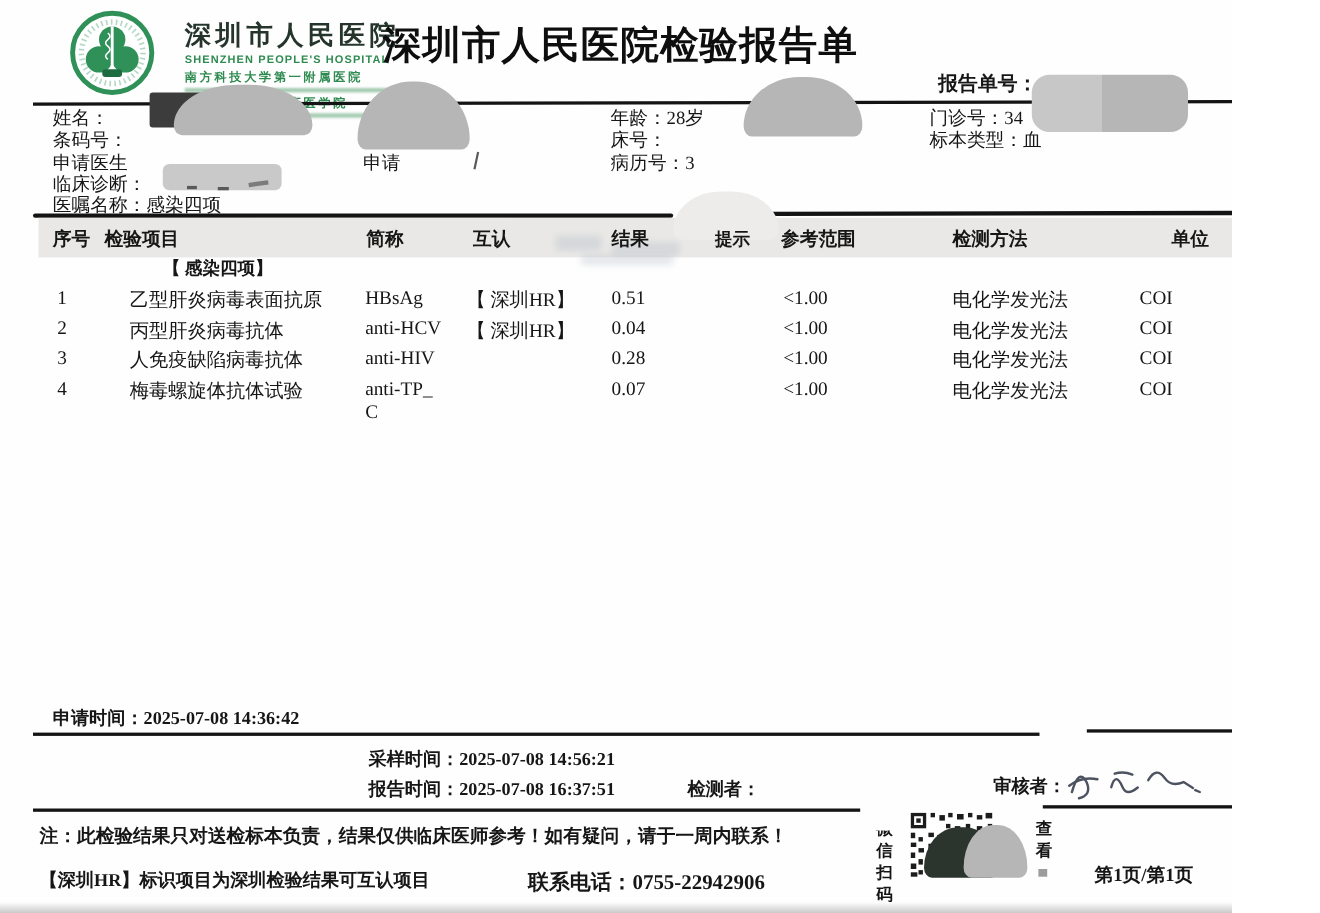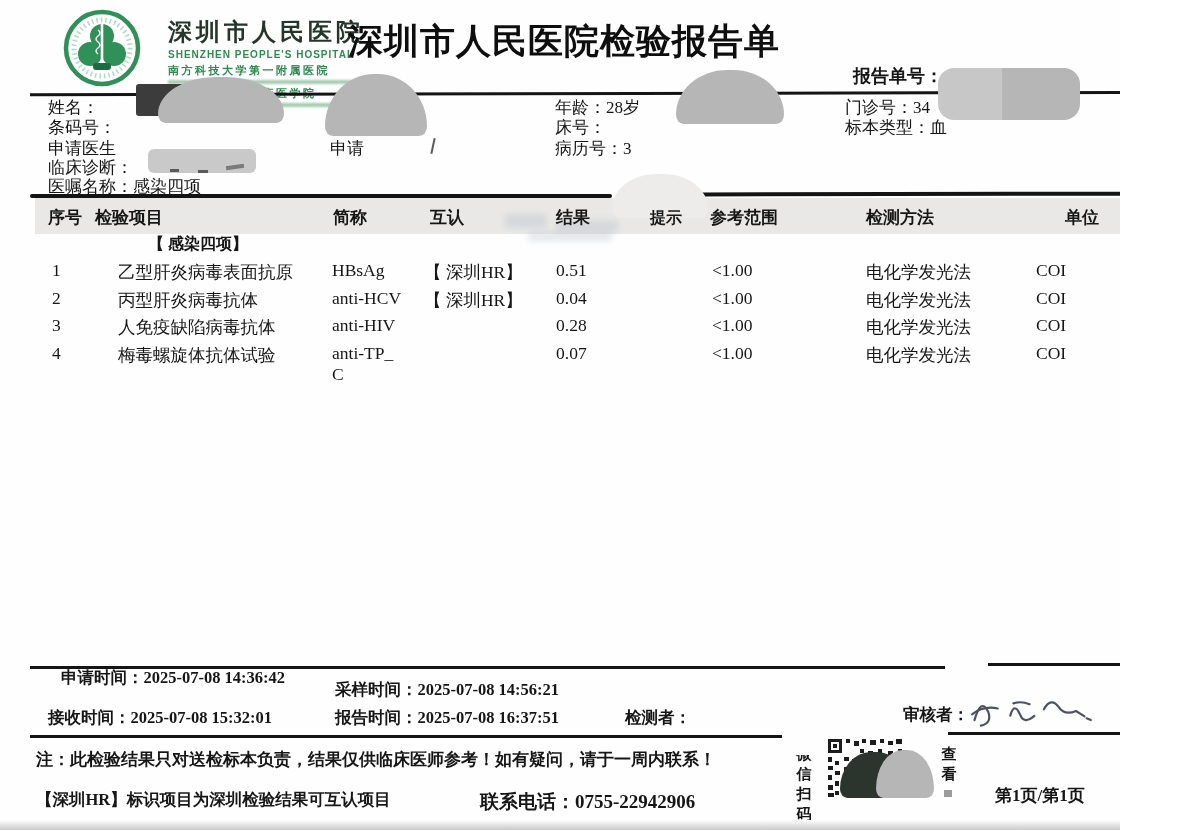--- a/index.html
+++ b/index.html
@@ -174,23 +174,22 @@
     <span class="c-mutual"></span>
     <span class="c-result">0.07</span>
     <span class="c-range">&lt;1.00</span>
     <span class="c-method">电化学发光法</span>
     <span class="c-unit">COI</span>
   </div>
 
   <div class="rule" style="left:30px; top:666px; width:915px; height:3px;"></div>
   <div class="rule" style="left:988px; top:663px; width:182px; height:3px;"></div>
 
-  <div class="abs ft txt" style="left:48px;  top:667px;margin-left:13px;"><span>申请时间：</span><span>2025-07-08 14:36:42</span></div>
+  <div class="abs ft txt" style="left:48px;  top:642px;"><span>申请时间：</span><span>2025-07-08 14:36:42</span></div>
   <div class="abs ft txt" style="left:335px; top:679px;"><span>采样时间：</span><span>2025-07-08 14:56:21</span></div>
-  <div class="abs ft txt" style="left:48px;  top:707px;"><span>接收时间：</span><span>2025-07-08 15:32:01</span></div>
   <div class="abs ft txt" style="left:335px; top:707px;"><span>报告时间：</span><span>2025-07-08 16:37:51</span></div>
   <div class="abs ft txt" style="left:625px; top:707px;">检测者：</div>
   <div class="abs ft txt" style="left:903px; top:704px;">审核者：</div>
 
   <div class="abs" style="left:968px; top:688px; transform:rotate(-4deg);">
     <svg width="130" height="42" viewBox="0 0 130 42">
       <g fill="none" stroke="#39404e" stroke-width="2.2" stroke-linecap="round" opacity="0.9">
         <path d="M6 28 Q14 6 20 20 Q24 32 12 34"></path>
         <path d="M4 22 Q16 14 30 18"></path>
         <path d="M42 26 q5 -14 10 0 q3 10 14 2"></path>

